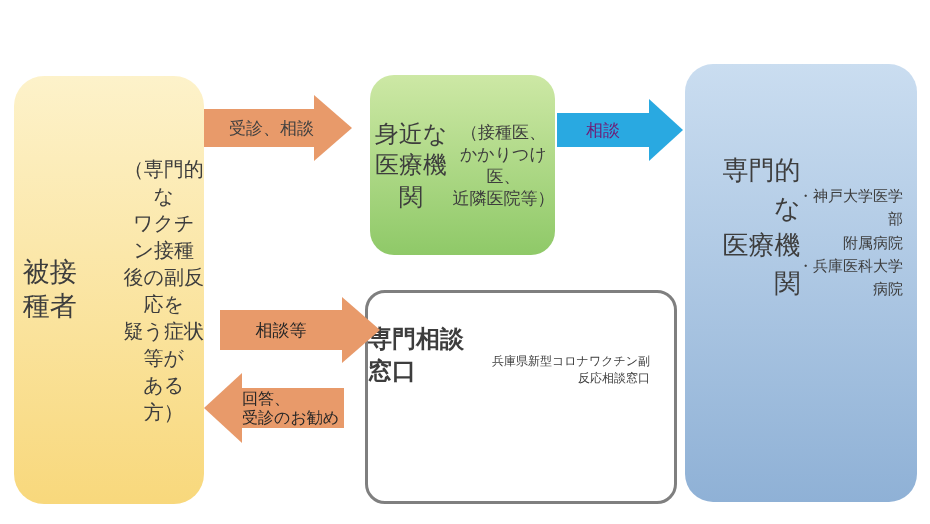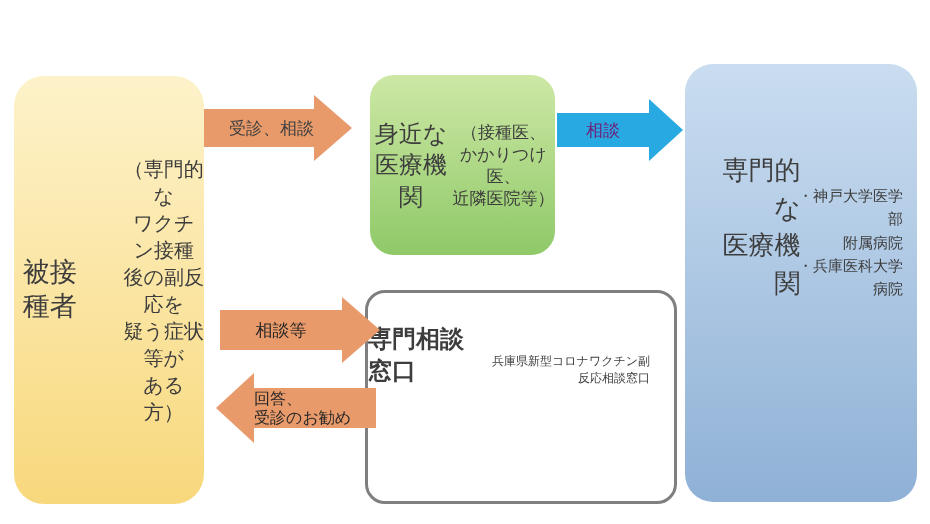--- a/index.html
+++ b/index.html
@@ -98,21 +98,21 @@
 
   .arrow-visit-consult { left: 204px; top: 95px; width: 148px; height: 66px; }
   .arrow-visit-consult .shaft { height: 38px; font-size: 17px; color: #404040; justify-content: flex-end; }
 
   .arrow-consult { left: 557px; top: 99px; width: 126px; height: 62px; }
   .arrow-consult .shaft { height: 34px; font-size: 17px; color: #701a75; }
 
   .arrow-consult-etc { left: 204px; top: 294px; width: 160px; height: 72px; margin-left: 16px; }
   .arrow-consult-etc .shaft { height: 40px; font-size: 17px; color: #262626; }
 
-  .arrow-reply { left: 204px; top: 372px; width: 160px; height: 72px; padding-left: 12px; }
+  .arrow-reply { left: 204px; top: 372px; width: 140px; height: 72px; }
   .arrow-reply .shaft { height: 40px; font-size: 16px; color: #262626; justify-content: flex-start; line-height: 1.2; }
 </style>
 </head>
 <body>
 
 <div class="canvas">
 
   <div class="box recipient-box">
     <div class="recipient-title">被接種者</div>
     <div class="recipient-subtitle pre">（専門的な

